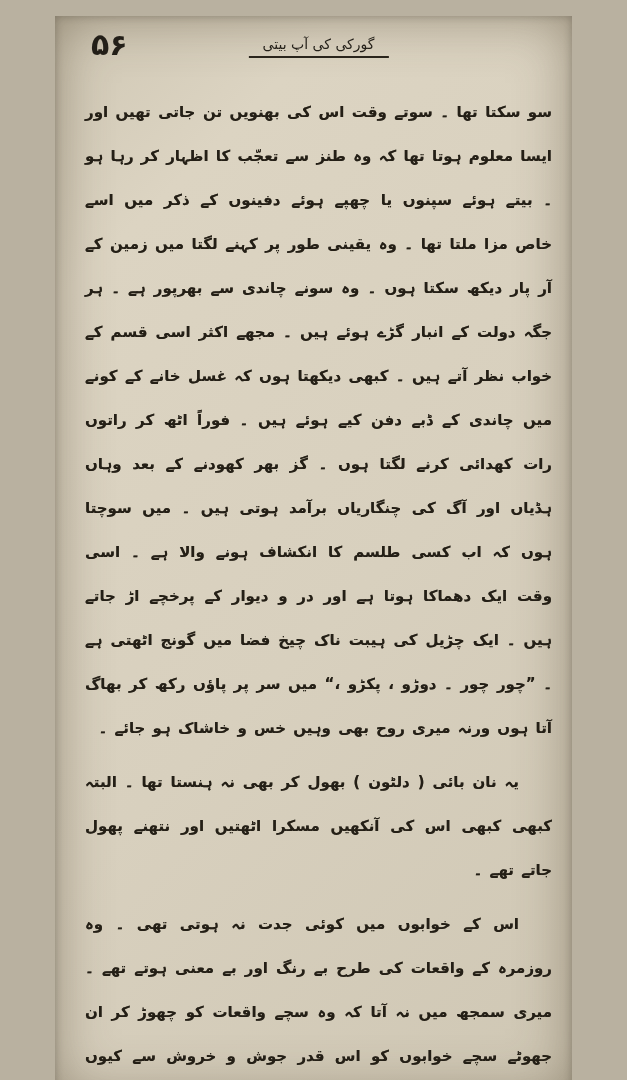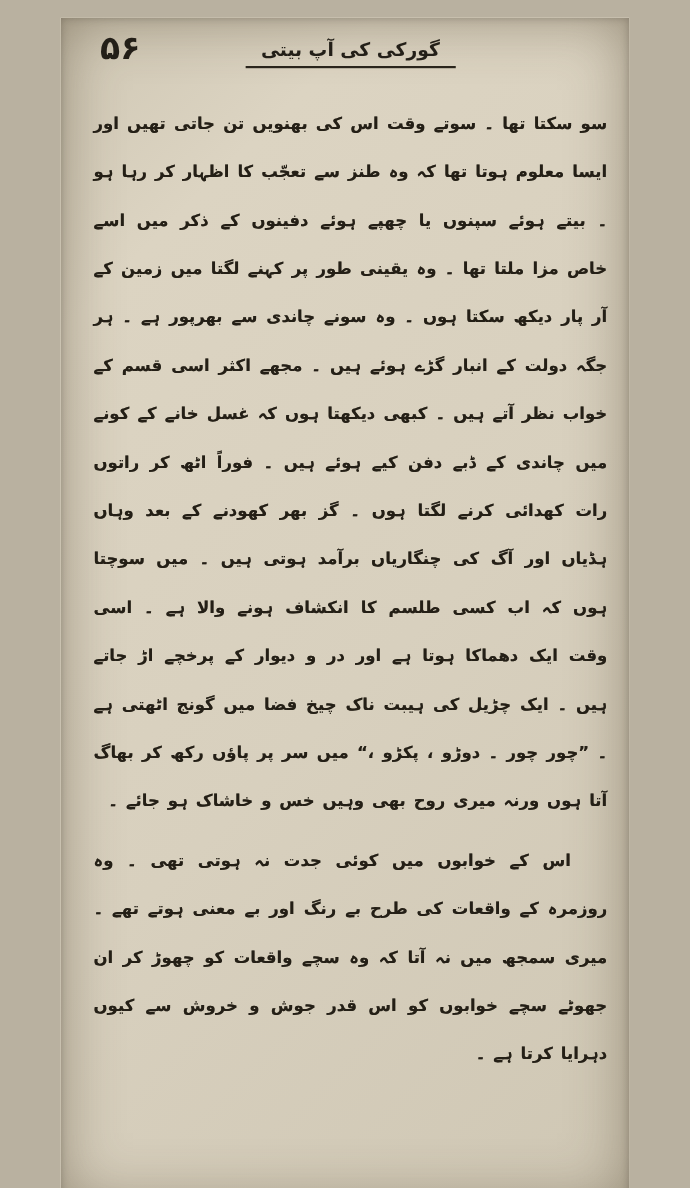--- a/index.html
+++ b/index.html
@@ -26,22 +26,22 @@
   .page-header {
     position: relative;
     height: 52px;
     margin-bottom: 8px;
   }
   .page-title {
     position: absolute;
     top: 6px;
     right: 50%;
     transform: translateX(50%);
-    font-size: 17px;
-    font-weight: bold;
+    font-size: 14px;
+    font-weight: normal;
     letter-spacing: 0.5px;
     padding: 0 14px 4px 14px;
     border-bottom: 2px solid #2a251c;
     white-space: nowrap;
   }
   .page-number {
     position: absolute;
     left: 6px;
     top: 0;
     font-size: 30px;
@@ -69,15 +69,16 @@
 </head>
 <body>
 
 <div class="scan">
   <div class="page-header">
     <span class="page-number">۵۶</span>
     <span class="page-title">گورکی کی آپ بیتی</span>
   </div>
   <div class="page-body">
       <p class="para no-indent">سو سکتا تھا ۔ سوتے وقت اس کی بھنویں تن جاتی تھیں اور ایسا معلوم ہوتا تھا کہ وہ طنز سے تعجّب کا اظہار کر رہا ہو ۔ بیتے ہوئے سپنوں یا چھپے ہوئے دفینوں کے ذکر میں اسے خاص مزا ملتا تھا ۔ وہ یقینی طور پر کہنے لگتا میں زمین کے آر پار دیکھ سکتا ہوں ۔ وہ سونے چاندی سے بھرپور ہے ۔ ہر جگہ دولت کے انبار گڑے ہوئے ہیں ۔ مجھے اکثر اسی قسم کے خواب نظر آتے ہیں ۔ کبھی دیکھتا ہوں کہ غسل خانے کے کونے میں چاندی کے ڈبے دفن کیے ہوئے ہیں ۔ فوراً اٹھ کر راتوں رات کھدائی کرنے لگتا ہوں ۔ گز بھر کھودنے کے بعد وہاں ہڈیاں اور آگ کی چنگاریاں برآمد ہوتی ہیں ۔ میں سوچتا ہوں کہ اب کسی طلسم کا انکشاف ہونے والا ہے ۔ اسی وقت ایک دھماکا ہوتا ہے اور در و دیوار کے پرخچے اڑ جاتے ہیں ۔ ایک چڑیل کی ہیبت ناک چیخ فضا میں گونج اٹھتی ہے ۔ ”چور چور ۔ دوڑو ، پکڑو ،“ میں سر پر پاؤں رکھ کر بھاگ آتا ہوں ورنہ میری روح بھی وہیں خس و خاشاک ہو جائے ۔</p>
+      <p class="para">یہ نان بائی ( دلٹون ) بھول کر بھی نہ ہنستا تھا ۔ البتہ کبھی کبھی اس کی آنکھیں مسکرا اٹھتیں اور نتھنے پھول جاتے تھے ۔</p>
       <p class="para">اس کے خوابوں میں کوئی جدت نہ ہوتی تھی ۔ وہ روزمرہ کے واقعات کی طرح بے رنگ اور بے معنی ہوتے تھے ۔ میری سمجھ میں نہ آتا کہ وہ سچے واقعات کو چھوڑ کر ان جھوٹے سچے خوابوں کو اس قدر جوش و خروش سے کیوں دہرایا کرتا ہے ۔</p>
     </div>
 </div>
 
 </body></html>

